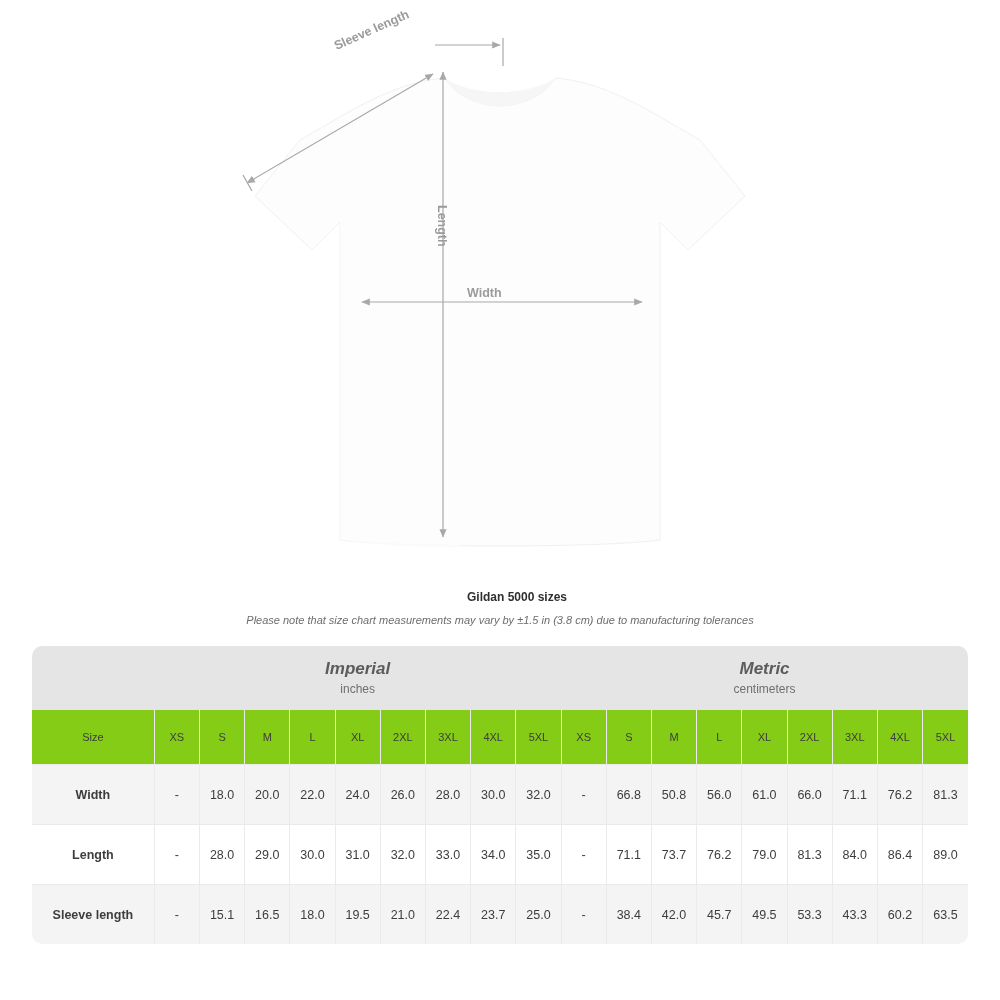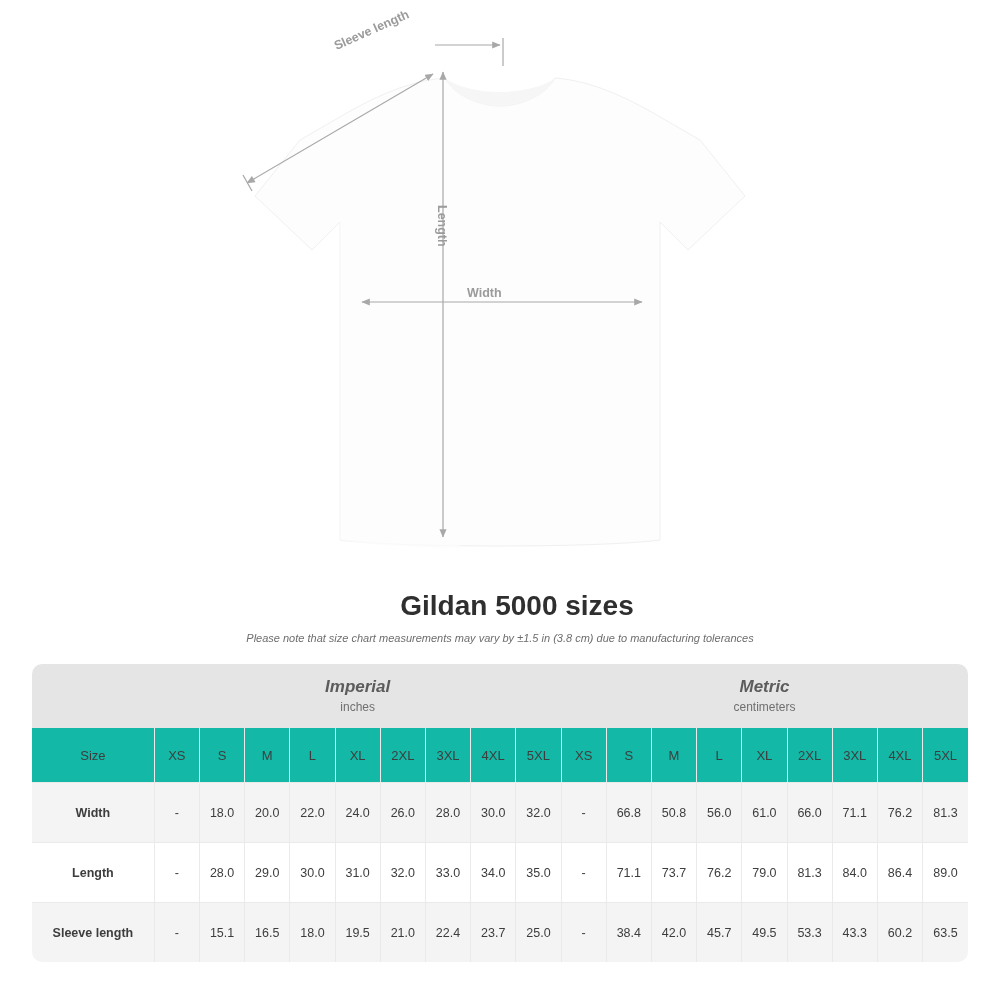--- a/index.html
+++ b/index.html
@@ -49,21 +49,21 @@
     left: 467px;
     top: 286px;
   }
 
   
   .title-block {
     text-align: center;
     margin-top: 20px;
   }
   .chart-title {
-    font-size: 28px;
+    font-size: 12px;
     font-weight: bold;
     color: #2f2f2f;
     margin: 0 0 10px 0;
     padding-left: 34px;
   }
   .chart-note {
     font-size: 11px;
     font-style: italic;
     color: #6d6d6d;
     margin: 0;
@@ -98,23 +98,23 @@
     color: #5c5c5c;
     line-height: 1.25;
   }
   .unit-sub {
     font-size: 12px;
     color: #6f6f6f;
     line-height: 1.5;
   }
   
   .head-row td {
-    background: #14b8a6;
+    background: #84cc16;
     height: 52px;
-    font-size: 13px;
+    font-size: 11px;
     font-weight: bold;
     color: #3d3d3d;
     border-right: 1px solid #eaeaea;
   }
   .head-row td:last-child { border-right: none; }
   .head-row td.rowlabel {
     border-right: 1px solid #eaeaea;
   }
   
   .data-row td {

